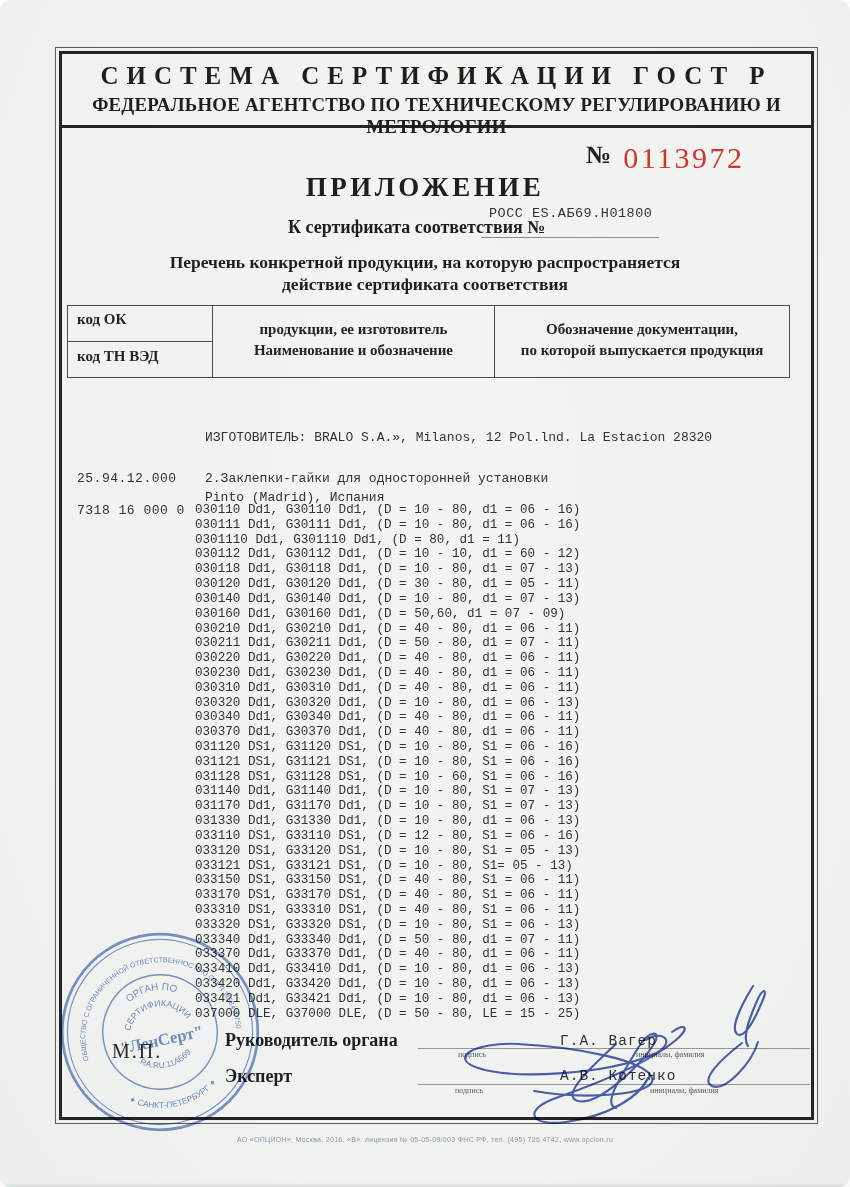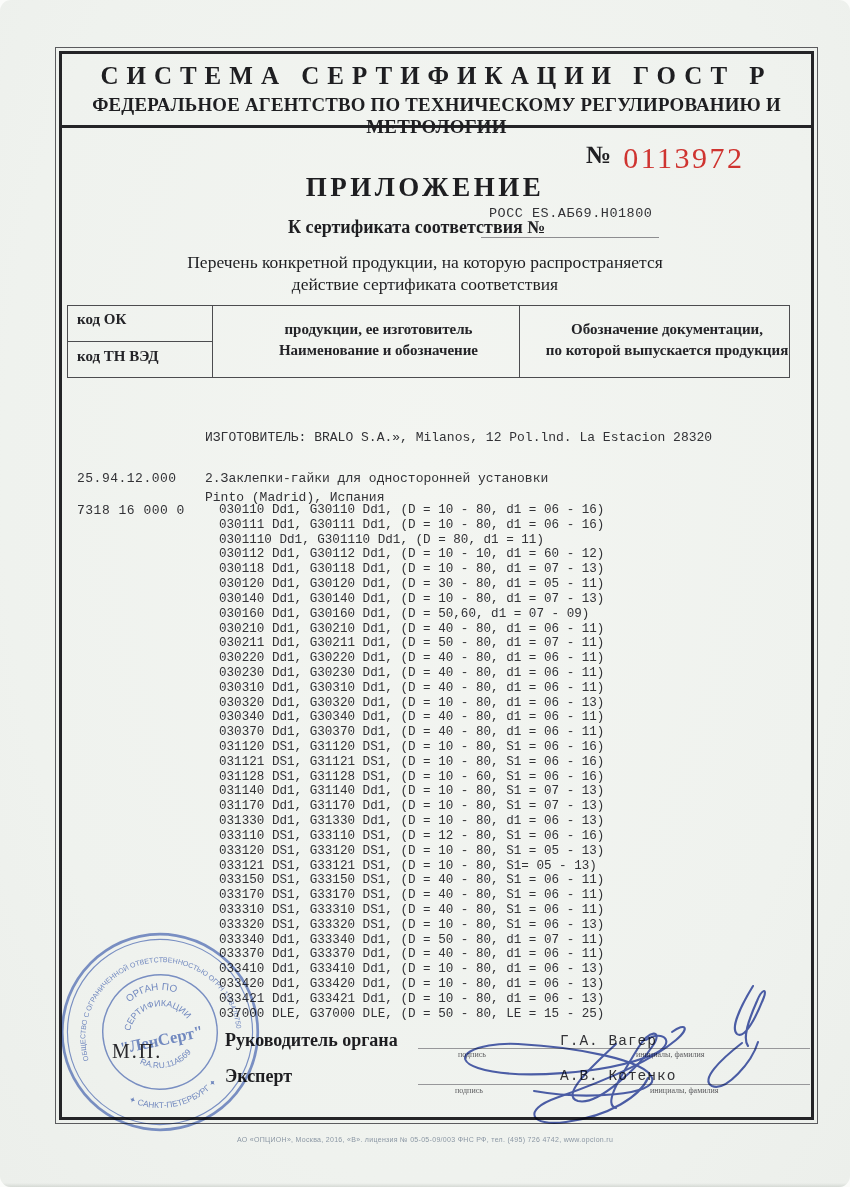--- a/index.html
+++ b/index.html
@@ -12,34 +12,34 @@
               text-align:center;box-sizing:border-box;}
   .title1{margin-top:11px;font-size:25px;font-weight:bold;letter-spacing:8px;color:#1e1e21;}
   .title2{margin-top:5px;font-size:18.5px;font-weight:bold;letter-spacing:0.2px;color:#1e1e21;transform:scale(1.02,1.04);}
   .certnum{position:absolute;left:586px;top:141px;white-space:nowrap;}
   .certnum .no{font-size:25px;font-weight:bold;color:#202023;vertical-align:top;}
   .certnum .digits{font-family:Liberation Serif, serif;font-size:30px;letter-spacing:2.5px;color:#cf3430;margin-left:8px;}
   .apptitle{position:absolute;left:0;top:172px;width:850px;text-align:center;font-size:27px;font-weight:bold;letter-spacing:3.5px;color:#1e1e21;}
   .certline-label{position:absolute;left:288px;top:217px;font-size:18px;font-weight:bold;color:#1e1e21;}
   .certline-value{position:absolute;left:489px;top:206px;font-family:"Liberation Mono","DejaVu Sans Mono",monospace;font-size:13.5px;color:#3c3c40;letter-spacing:0.5px;}
   .certline-rule{position:absolute;left:481px;top:237px;width:178px;border-bottom:1.4px solid #8d8d90;}
-  .listtitle{position:absolute;left:0;top:251px;width:850px;text-align:center;font-size:17.5px;font-weight:normal;color:#1e1e21;line-height:22px;}
+  .listtitle{position:absolute;left:0;top:251px;width:850px;text-align:center;font-size:17.5px;font-weight:bold;color:#1e1e21;line-height:22px;}
   .thead{position:absolute;left:67px;top:305px;width:723px;height:73px;border:1.3px solid #4c4c4f;box-sizing:border-box;
-         display:grid;grid-template-columns:145px 282px auto;font-size:15px;font-weight:bold;color:#242428;gap:25px;}
+         display:grid;grid-template-columns:145px 282px auto;font-size:15px;font-weight:bold;color:#242428;}
   .thead .c1{border-right:1.3px solid #4c4c4f;display:flex;flex-direction:column;}
   .thead .c1 .r1{flex:1;border-bottom:1.3px solid #4c4c4f;padding:5px 0 0 9px;box-sizing:border-box;}
   .thead .c1 .r2{flex:1;padding:6px 0 0 9px;box-sizing:border-box;}
   .thead .c2{border-right:1.3px solid #4c4c4f;text-align:center;padding-top:13px;line-height:21px;}
   .thead .c3{text-align:center;padding-top:13px;line-height:21px;}
   .mono{font-family:"Liberation Mono","DejaVu Sans Mono",monospace;color:#323236;}
   .manu{position:absolute;left:205px;top:388px;font-size:13px;line-height:20px;white-space:pre;}
   .code-ok{position:absolute;left:77px;top:471px;font-size:13px;letter-spacing:0.5px;}
   .group{position:absolute;left:205px;top:471px;font-size:13px;}
   .code-tnved{position:absolute;left:77px;top:503px;font-size:13px;letter-spacing:0.5px;}
-  .products{position:absolute;left:219px;top:503px;}
+  .products{position:absolute;left:195px;top:503px;}
   .products div{font-size:12.6px;line-height:14.82px;white-space:pre;}
   .sig-label{position:absolute;font-size:18px;font-weight:bold;color:#1e1e21;}
   .sig-name{position:absolute;font-family:"Liberation Mono","DejaVu Sans Mono",monospace;font-size:14.5px;color:#333337;letter-spacing:1px;}
   .sig-rule{position:absolute;border-bottom:1.2px solid #97979a;}
   .sig-cap{position:absolute;font-size:8px;color:#59595c;}
   .mp{position:absolute;left:112px;top:1040px;font-size:20px;letter-spacing:2px;color:#29292c;z-index:5;}
   .stamp{position:absolute;left:56px;top:928px;width:208px;height:208px;mix-blend-mode:multiply;opacity:0.88;transform:rotate(-12deg);z-index:4;}
   .autograph{position:absolute;left:0;top:0;width:850px;height:1187px;mix-blend-mode:multiply;z-index:6;pointer-events:none;}
   .footer{position:absolute;left:0;top:1136px;width:850px;text-align:center;font-family:"Liberation Sans",sans-serif;font-size:7px;color:#8b97a4;letter-spacing:0.3px;}
   .scan-edge{position:absolute;left:0;bottom:0;width:850px;height:4px;background:linear-gradient(#0000,#d6dad5);}

